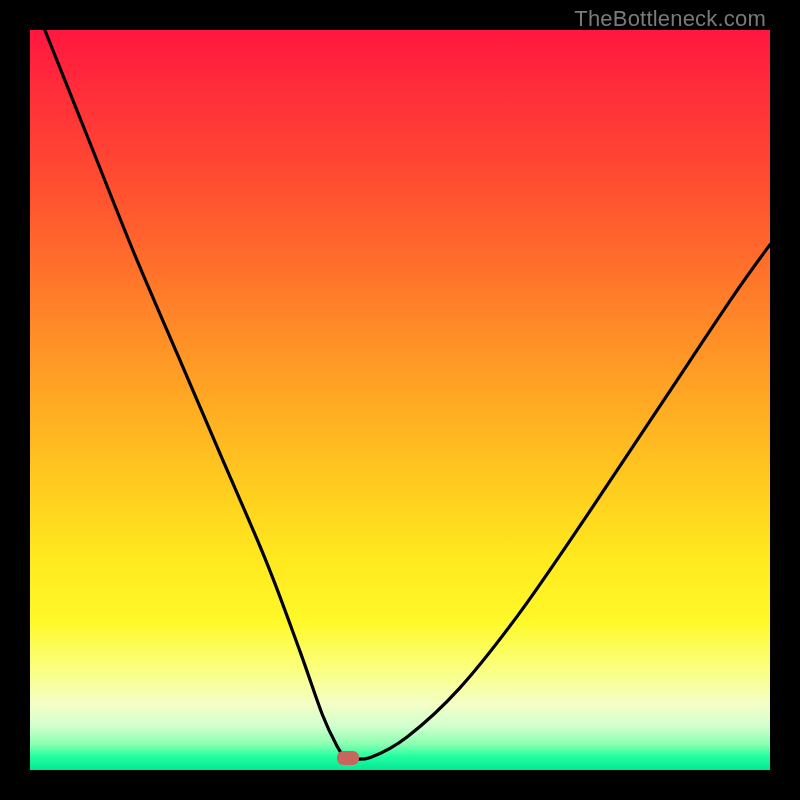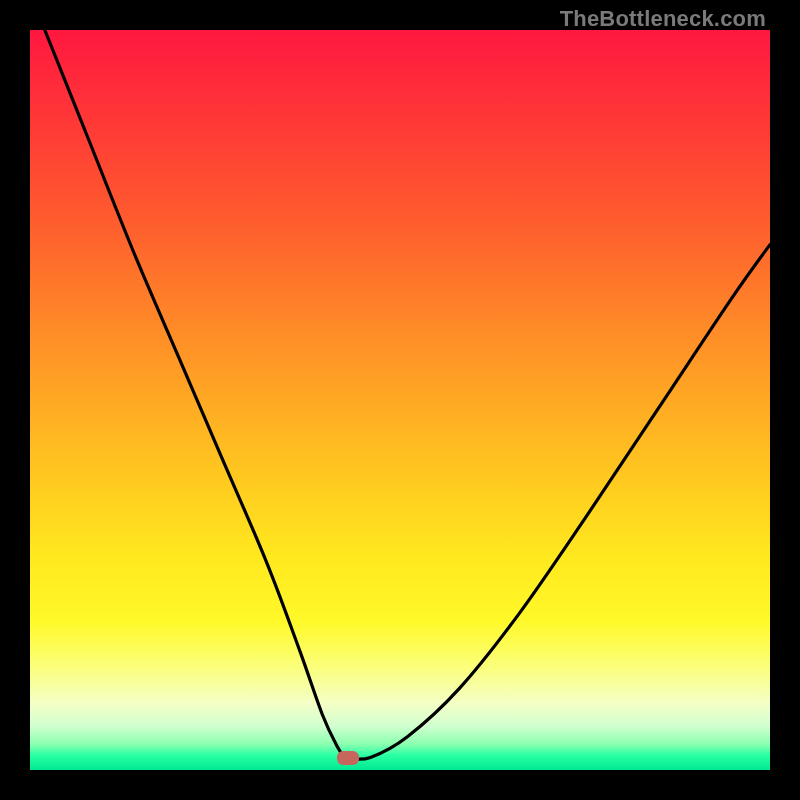--- a/index.html
+++ b/index.html
@@ -42,21 +42,21 @@
       #00e993 100%
     );
     overflow: hidden;
   }
   .watermark {
     position: absolute;
     top: 6px;
     right: 34px;
     color: #7a7a7a;
     font-size: 22px;
-    font-weight: 700;
+    font-weight: 400;
     letter-spacing: 0.2px;
     user-select: none;
   }
   svg.curve {
     position: absolute;
     left: 0;
     top: 0;
     width: 740px;
     height: 740px;
   }

